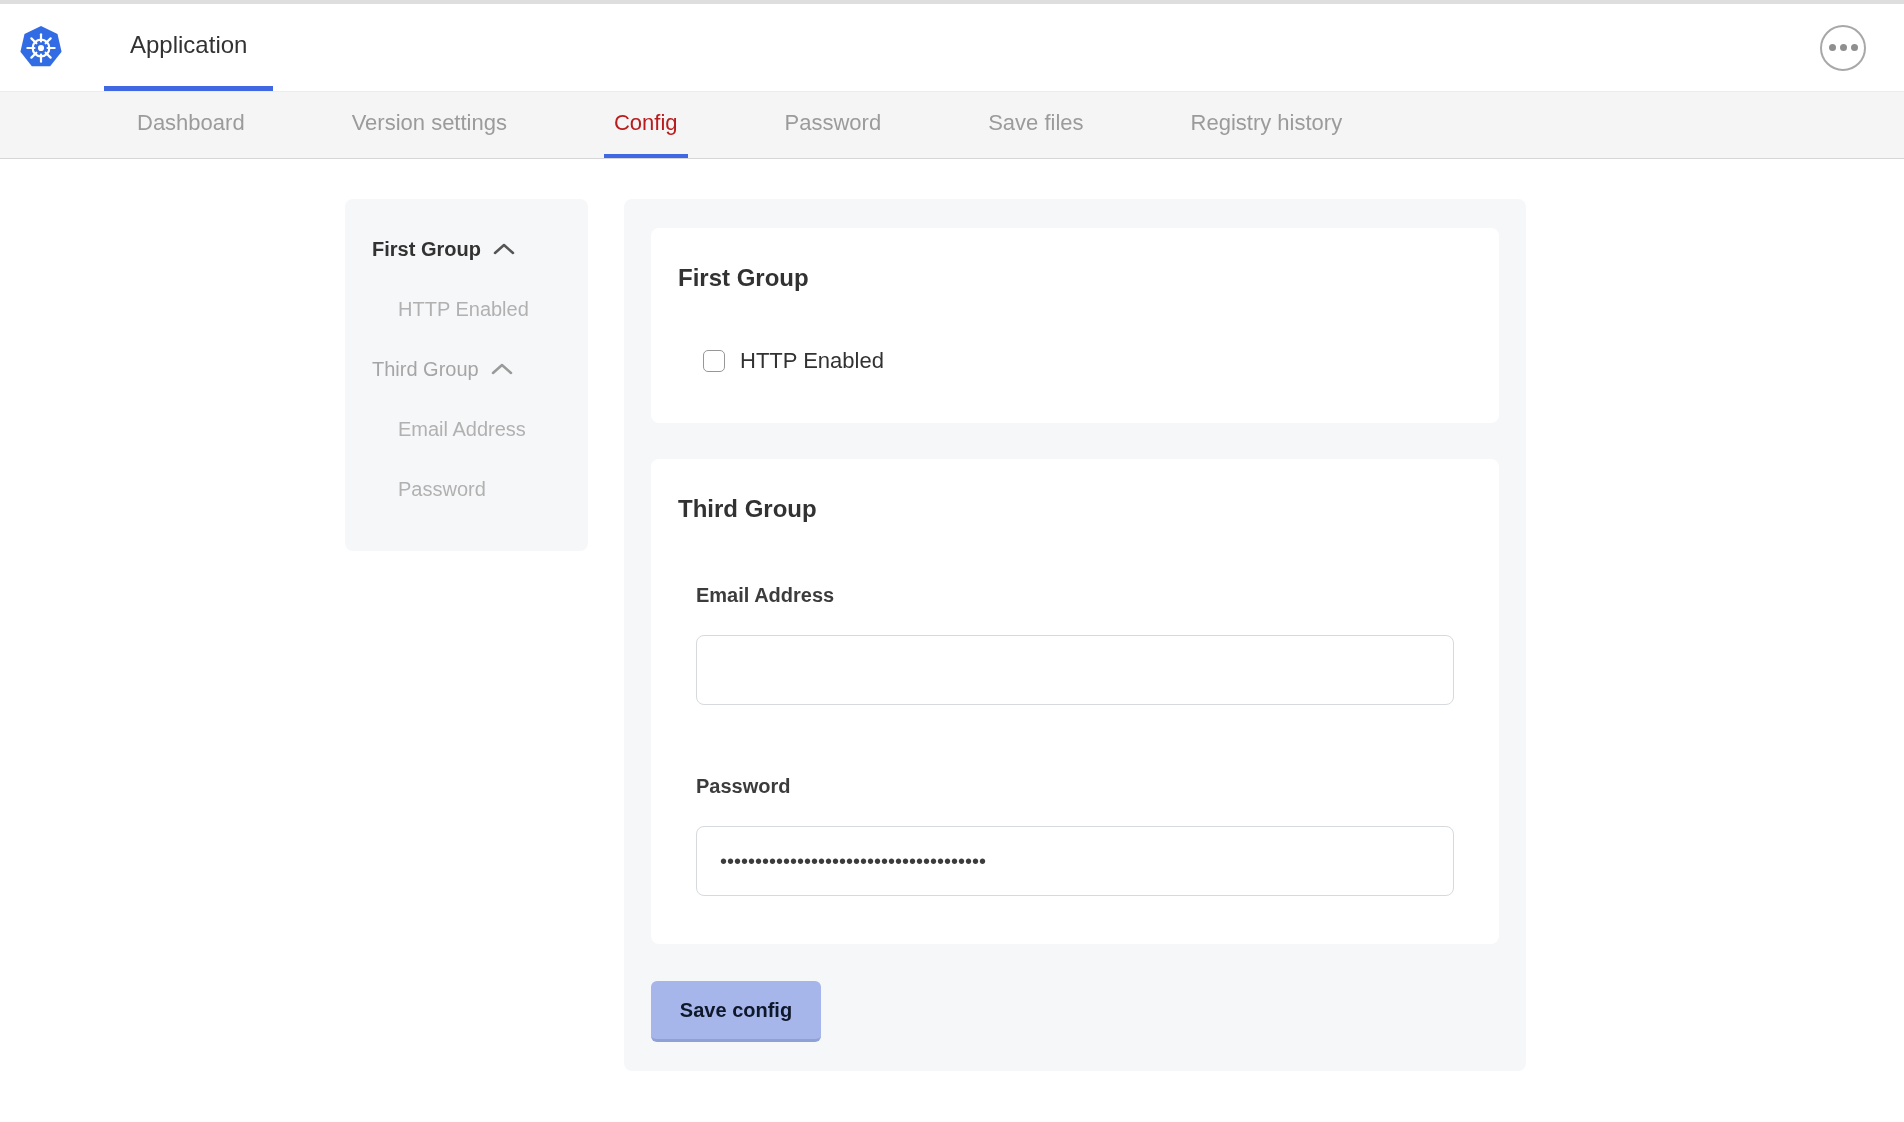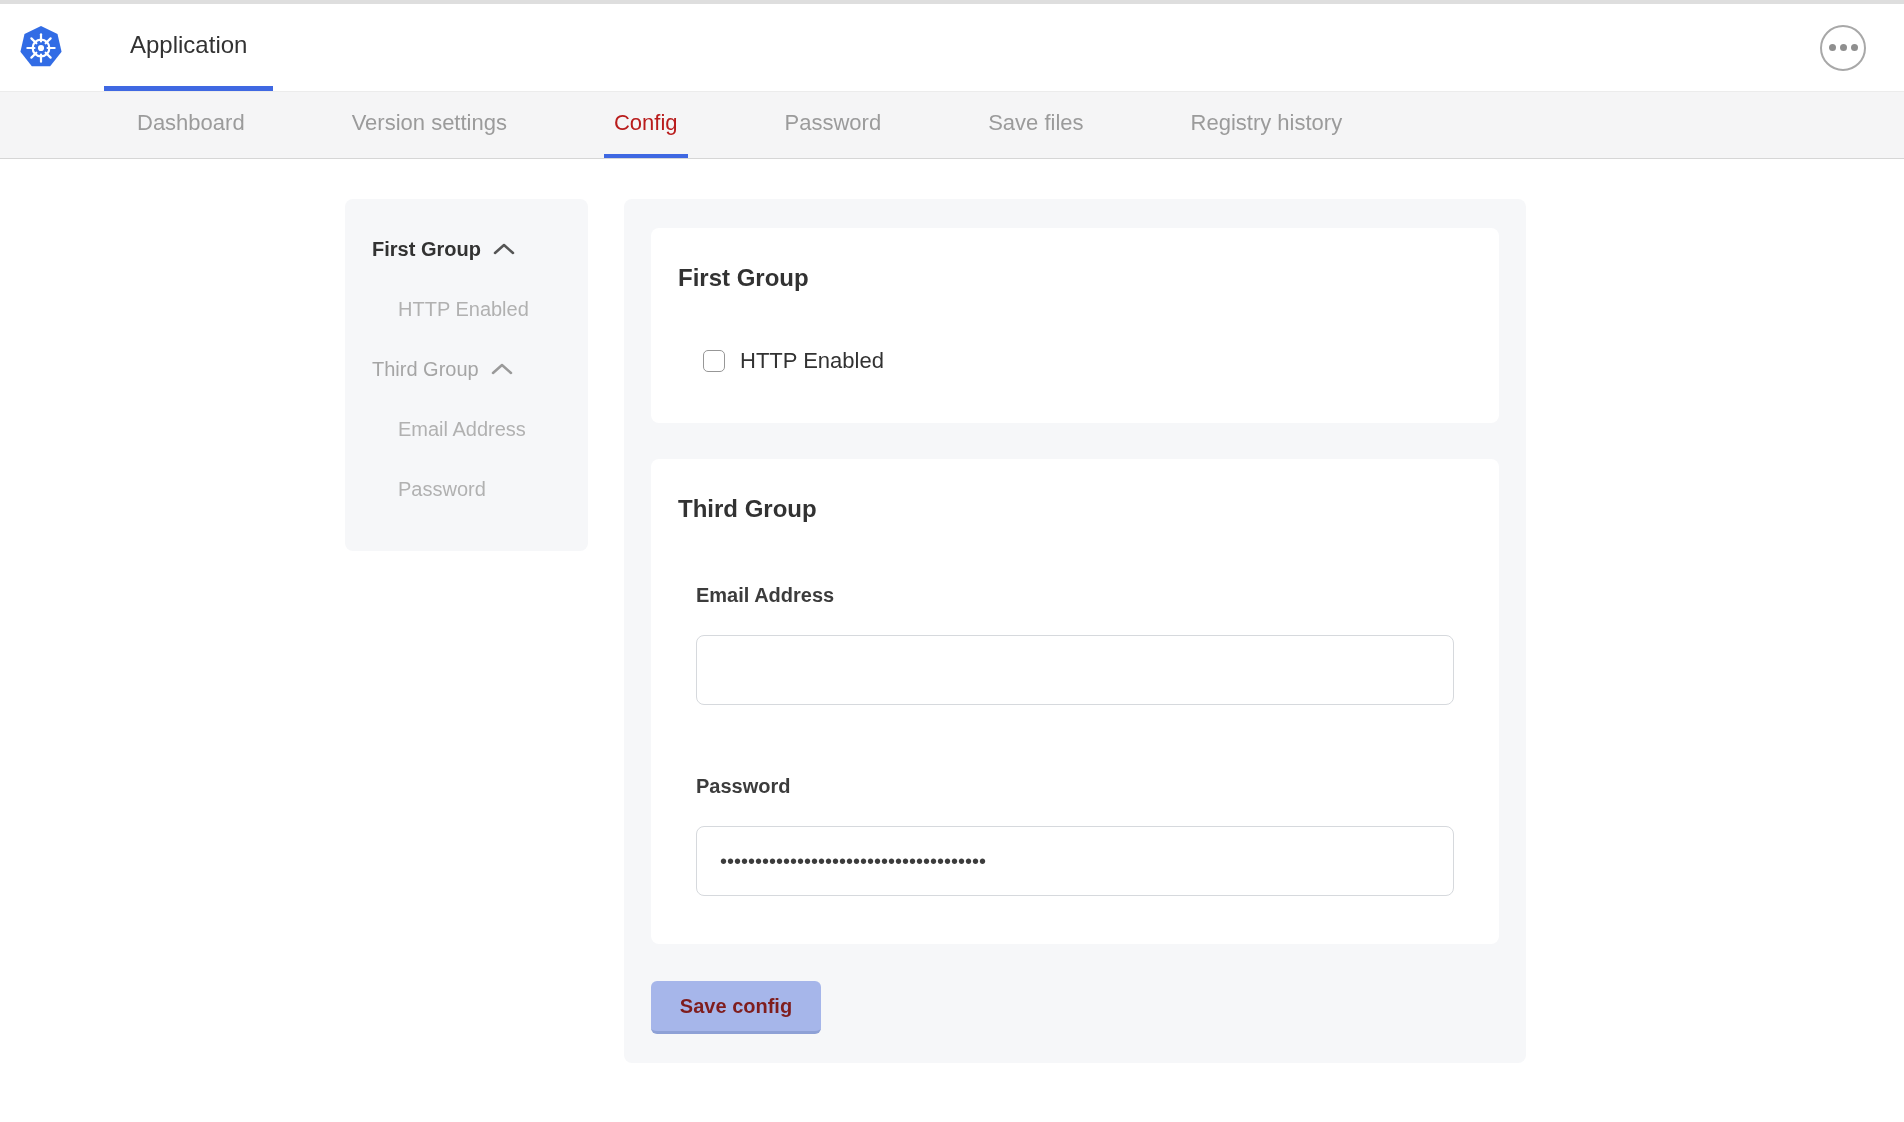--- a/index.html
+++ b/index.html
@@ -167,26 +167,26 @@
     font-size:20px;
     color:#3c3c3c;
     font-family:"Liberation Sans", sans-serif;
     outline:none;
   }
   .text-input.masked { letter-spacing:0px; font-size:20px; }
 
   .save-btn {
     margin-top:37px;
     width:170px;
-    height:53px;
+    height:61px;
     border:none;
     border-bottom:3px solid #8ea1d6;
     border-radius:6px;
     background:#a6b6ea;
-    color:#7f1d1d;
+    color:#0f172a;
     font-size:20px;
     font-weight:bold;
     font-family:"Liberation Sans", sans-serif;
     cursor:default;
   }
 </style>
 </head>
 <body>
 
 <div class="header">

